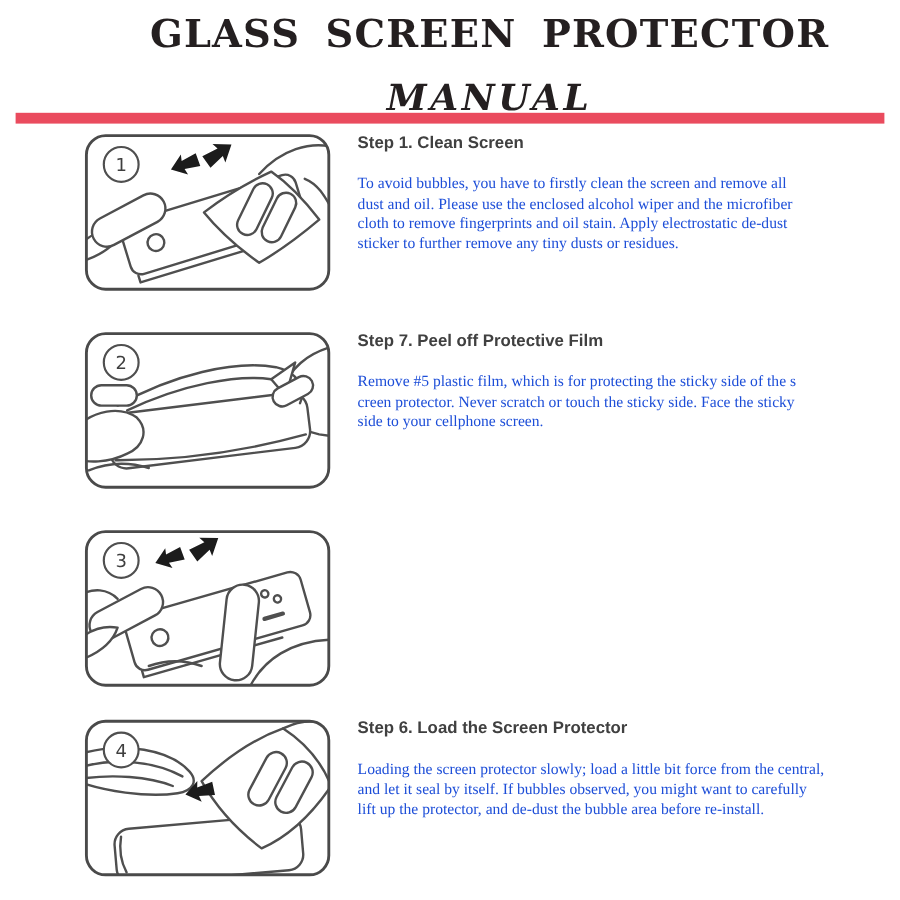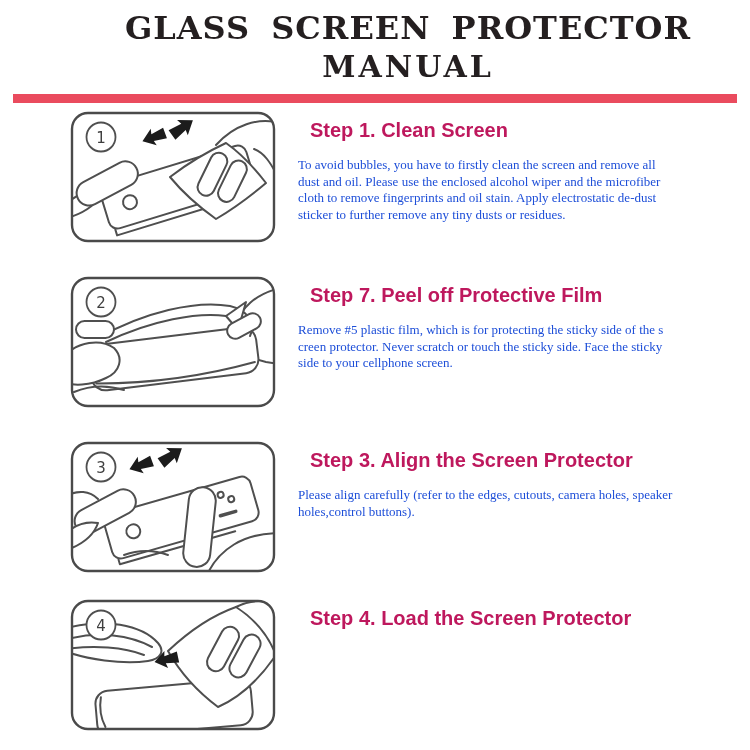--- a/index.html
+++ b/index.html
@@ -4,33 +4,33 @@
 <style>
   html,body{margin:0;padding:0;background:#fff;}
   .page{position:relative;width:750px;height:750px;background:#ffffff;overflow:hidden;
         font-family:"Liberation Sans",sans-serif;}
 
   
   .title{position:absolute;top:10px;left:0;width:750px;box-sizing:border-box;
          padding-left:66px;text-align:center;color:#241f20;
          font-family:"DejaVu Serif",serif;font-weight:bold;}
   .title-line1{font-size:32px;letter-spacing:1px;word-spacing:9px;line-height:1.15;}
-  .title-line2{font-size:30px;letter-spacing:3px;line-height:1.1;margin-top:3px;}
+  .title-line2{font-size:30px;letter-spacing:3px;line-height:1.1;margin-top:19px;font-style:italic;}
 
   
   .divider{position:absolute;left:13px;top:94px;width:724px;height:9px;background:#ea4b5e;}
 
   
   .step{position:absolute;left:68px;display:flex;align-items:flex-start;}
   #step-1{top:106px;} #step-2{top:271px;} #step-3{top:436px;} #step-4{top:594px;}
   .illus{flex:0 0 210px;width:210px;height:138px;margin-top:3px;}
   .illus svg{display:block;width:210px;height:138px;}
   .content{margin-left:20px;width:448px;}
-  .content h2{margin:12px;font-family:"Liberation Sans",sans-serif;font-weight:bold;
-              font-size:20px;line-height:24px;color:#be185d;}
+  .content h2{margin:0;font-family:"Liberation Sans",sans-serif;font-weight:bold;
+              font-size:14px;line-height:24px;color:#404040;}
   .content p{margin:15px 0 0;font-family:"Liberation Serif",serif;font-size:13px;
              line-height:16.5px;color:#1d4ed8;white-space:pre-line;}
 
   
   .frame{fill:none;stroke:#4a4a4a;stroke-width:2.4;}
   .badge-c{fill:#ffffff;stroke:#4f4f4f;stroke-width:1.8;}
   .badge-t{font-family:"DejaVu Sans",sans-serif;font-size:15px;fill:#3f3f3f;text-anchor:middle;}
   .art{stroke:#4f4f4f;stroke-width:2;fill:#ffffff;stroke-linecap:round;stroke-linejoin:round;}
   .art .ln{fill:none;}
   .arrow{fill:#1c1c1c;stroke:none;}
@@ -147,25 +147,20 @@
         </g>
         <rect class="frame" x="4" y="4" width="202" height="128" rx="16"></rect>
         <circle class="badge-c" cx="33" cy="28" r="14.5"></circle>
         <text class="badge-t" x="33" y="33.5">3</text>
         <g>
           <path class="arrow" d="M30 0 L15 -11 L16.5 -4.5 L0 -7 L0 7 L16.5 4.5 L15 11 Z" transform="translate(84,22) rotate(160) scale(0.8)"></path>
           <path class="arrow" d="M30 0 L15 -11 L16.5 -4.5 L0 -7 L0 7 L16.5 4.5 L15 11 Z" transform="translate(93,24) rotate(-35) scale(0.85)"></path>
         </g>
       </svg>
     </div>
-    <div class="content">
-      <h2>Step 3. Align the Screen Protector</h2>
-      <p>Please align carefully (refer to the edges, cutouts, camera holes, speaker
-holes,control buttons).</p>
-    </div>
   </section>
 
   <section class="step" id="step-4">
     <div class="illus">
       <svg viewBox="0 0 210 138">
         <defs>
             <clipPath id="clip4">
               <rect x="4" y="4" width="202" height="128" rx="16"></rect>
             </clipPath>
           </defs>
@@ -184,17 +179,20 @@
         </g>
         <rect class="frame" x="4" y="4" width="202" height="128" rx="16"></rect>
         <circle class="badge-c" cx="33" cy="28" r="14.5"></circle>
         <text class="badge-t" x="33" y="33.5">4</text>
         <g>
           <path class="arrow" d="M30 0 L15 -11 L16.5 -4.5 L0 -7 L0 7 L16.5 4.5 L15 11 Z" transform="translate(110,60) rotate(168) scale(0.8)"></path>
         </g>
       </svg>
     </div>
     <div class="content">
-      <h2>Step 4. Load the Screen Protector</h2>
+      <h2>Step 6. Load the Screen Protector</h2>
+      <p>Loading the screen protector slowly; load a little bit force from the central,
+and let it seal by itself. If bubbles observed, you might want to carefully
+lift up the protector, and de-dust the bubble area before re-install.</p>
     </div>
   </section>
 
 </div>
 
 </body></html>

